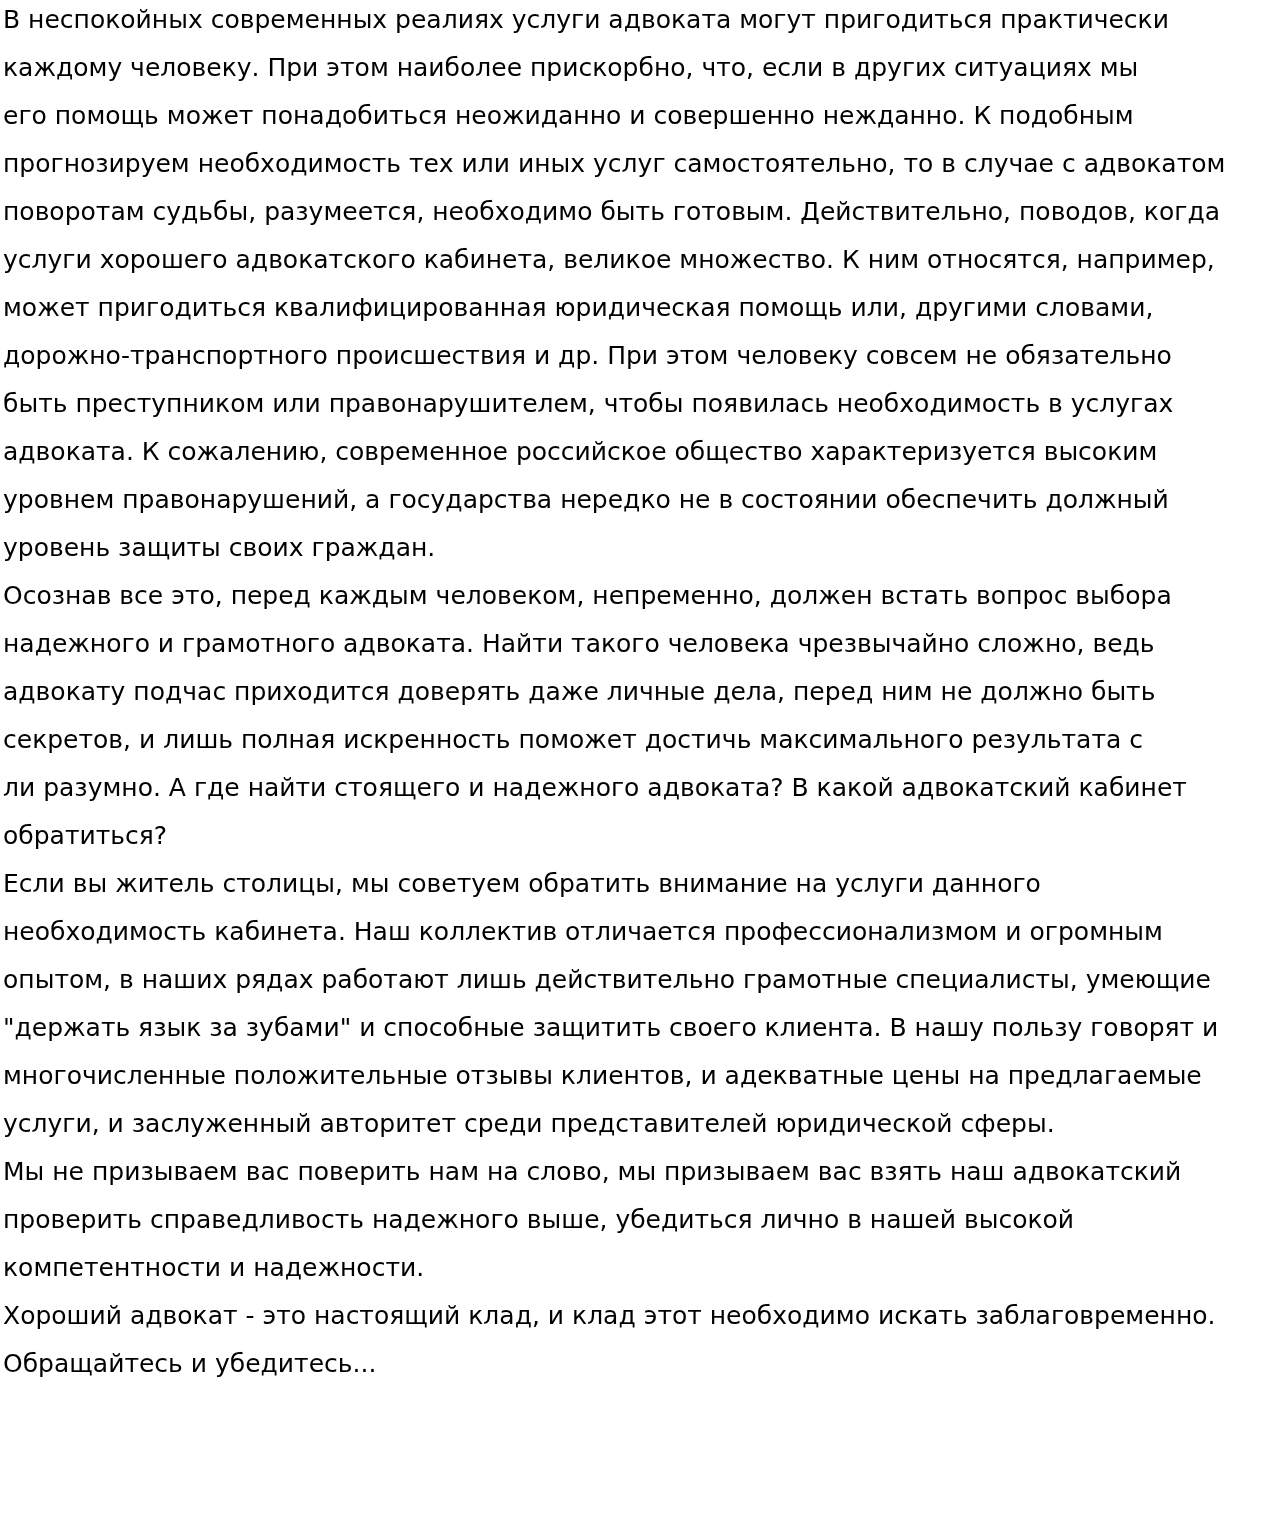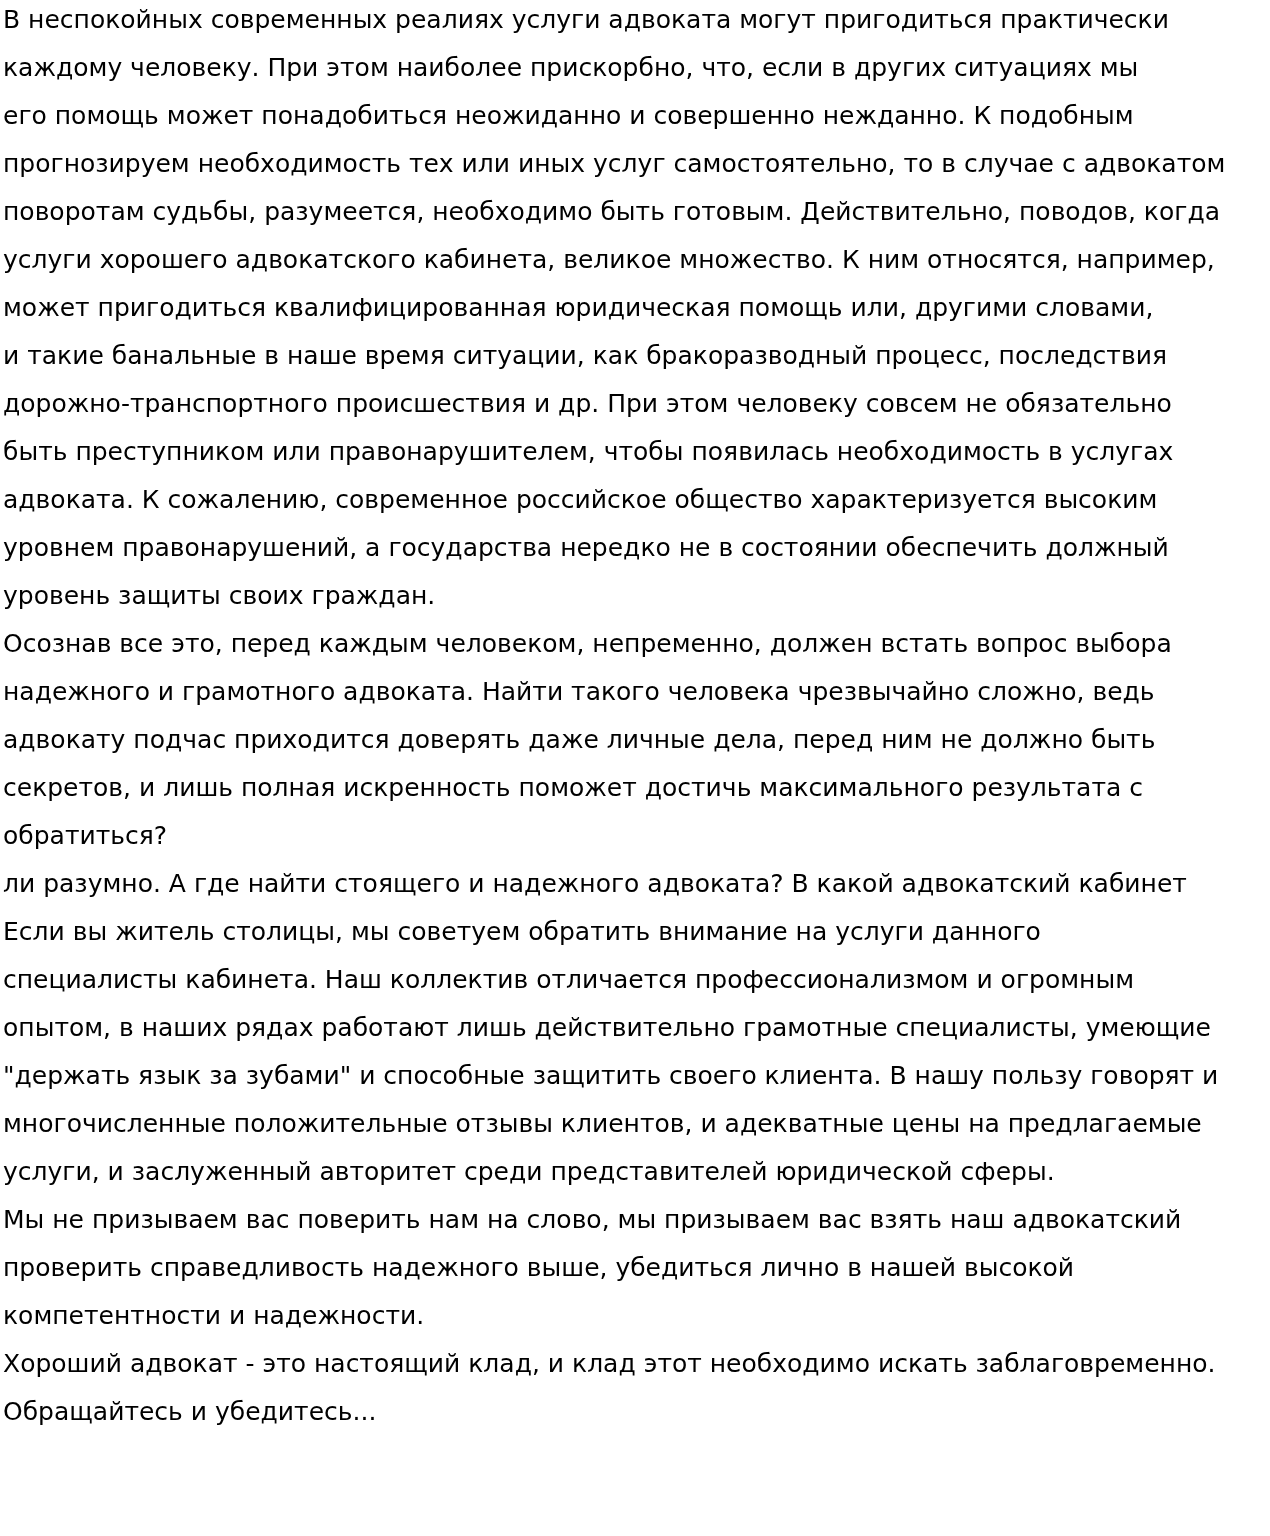--- a/index.html
+++ b/index.html
@@ -33,34 +33,33 @@
 
 <div class="doc">
 
 <div class="line">В неспокойных современных реалиях услуги адвоката могут пригодиться практически</div>
     <div class="line">каждому человеку. При этом наиболее прискорбно, что, если в других ситуациях мы</div>
     <div class="line">его помощь может понадобиться неожиданно и совершенно нежданно. К подобным</div>
     <div class="line">прогнозируем необходимость тех или иных услуг самостоятельно, то в случае с адвокатом</div>
     <div class="line">поворотам судьбы, разумеется, необходимо быть готовым. Действительно, поводов, когда</div>
     <div class="line">услуги хорошего адвокатского кабинета, великое множество. К ним относятся, например,</div>
     <div class="line">может пригодиться квалифицированная юридическая помощь или, другими словами,</div>
-    <div class="line">и такие банальные в наше время ситуации, как бракоразводный процесс, последствия</div>
     <div class="line">дорожно-транспортного происшествия и др. При этом человеку совсем не обязательно</div>
     <div class="line">быть преступником или правонарушителем, чтобы появилась необходимость в услугах</div>
     <div class="line">адвоката. К сожалению, современное российское общество характеризуется высоким</div>
     <div class="line">уровнем правонарушений, а государства нередко не в состоянии обеспечить должный</div>
     <div class="line">уровень защиты своих граждан.</div>
     <div class="line">Осознав все это, перед каждым человеком, непременно, должен встать вопрос выбора</div>
     <div class="line">надежного и грамотного адвоката. Найти такого человека чрезвычайно сложно, ведь</div>
     <div class="line">адвокату подчас приходится доверять даже личные дела, перед ним не должно быть</div>
     <div class="line">секретов, и лишь полная искренность поможет достичь максимального результата с</div>
+    <div class="line">ли разумно. А где найти стоящего и надежного адвоката? В какой адвокатский кабинет</div>
     <div class="line">обратиться?</div>
-    <div class="line">ли разумно. А где найти стоящего и надежного адвоката? В какой адвокатский кабинет</div>
     <div class="line">Если вы житель столицы, мы советуем обратить внимание на услуги данного</div>
-    <div class="line">специалисты кабинета. Наш коллектив отличается профессионализмом и огромным</div>
+    <div class="line">необходимость кабинета. Наш коллектив отличается профессионализмом и огромным</div>
     <div class="line">опытом, в наших рядах работают лишь действительно грамотные специалисты, умеющие</div>
     <div class="line">"держать язык за зубами" и способные защитить своего клиента. В нашу пользу говорят и</div>
     <div class="line">многочисленные положительные отзывы клиентов, и адекватные цены на предлагаемые</div>
     <div class="line">услуги, и заслуженный авторитет среди представителей юридической сферы.</div>
     <div class="line">Мы не призываем вас поверить нам на слово, мы призываем вас взять наш адвокатский</div>
     <div class="line">проверить справедливость надежного выше, убедиться лично в нашей высокой</div>
     <div class="line">компетентности и надежности.</div>
     <div class="line">Хороший адвокат - это настоящий клад, и клад этот необходимо искать заблаговременно.</div>
     <div class="line">Обращайтесь и убедитесь...</div>
   </div>

